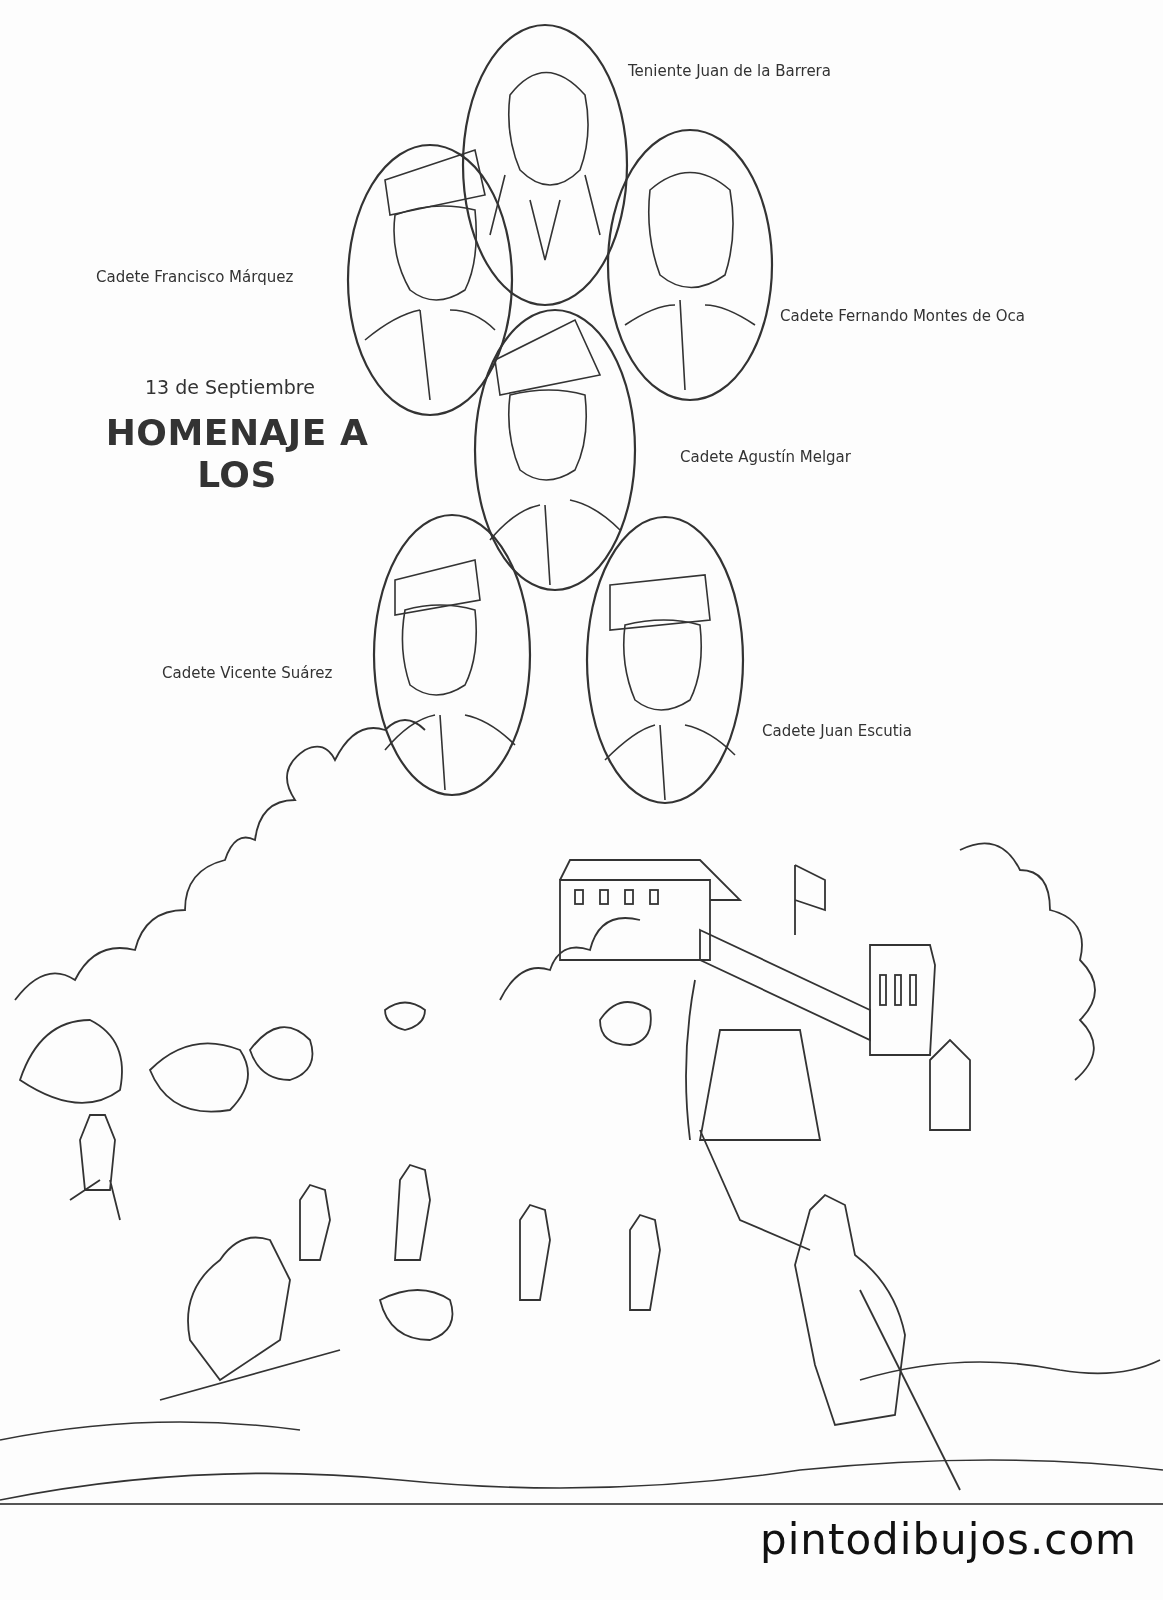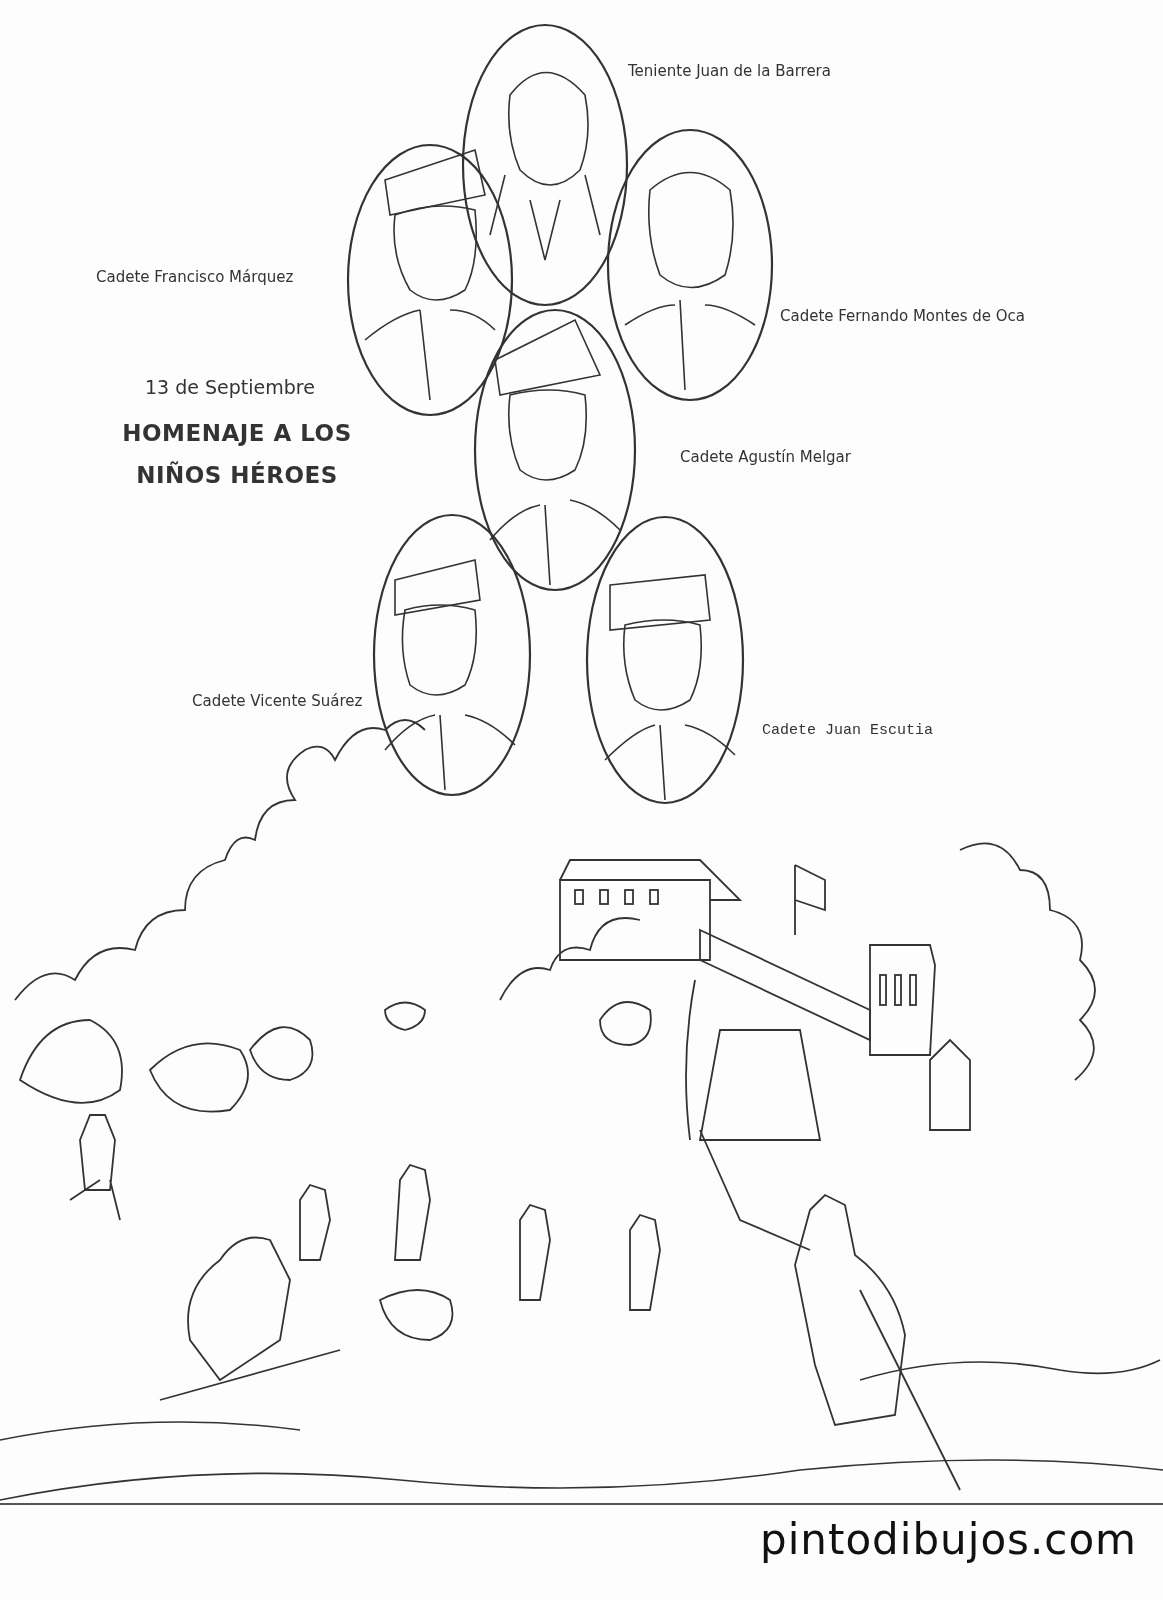--- a/index.html
+++ b/index.html
@@ -4,21 +4,21 @@
 <style>
   html, body { margin: 0; padding: 0; }
   body {
     width: 1163px; height: 1600px; background: #fdfdfd; position: relative; overflow: hidden;
     font-family: "DejaVu Sans", sans-serif; color: #2a2a2a;
   }
   .page { position: absolute; left: 0; top: 0; width: 1163px; height: 1396px; }
   .art { position: absolute; left: 0; top: 0; width: 1163px; height: 1600px; }
   .label { position: absolute; font-size: 15px; color: #333; white-space: nowrap; }
   .date { position: absolute; left: 145px; top: 376px; font-size: 19px; color: #333; }
-  .title { position: absolute; left: 78px; top: 412px; font-size: 23px; font-weight: bold; color: #333;
+  .title { position: absolute; left: 78px; top: 412px; font-size: 36px; font-weight: bold; color: #333;
     line-height: 42px; text-align: center; width: 318px; letter-spacing: 0.5px; }
   .footer-line { position: absolute; left: 0; top: 1503px; width: 1163px; height: 2px; background: #555; }
   .footer { position: absolute; left: 760px; top: 1515px; font-size: 42px; color: #111; letter-spacing: 1px; }
 </style>
 </head>
 <body>
 
 <div class="page">
 
   <svg class="art" viewBox="0 0 1163 1600" fill="none" stroke="#333" stroke-width="2.2">
@@ -112,24 +112,23 @@
       <path d="M0 1500 q200 -40 400 -20 q200 20 400 -10 q200 -20 363 0"></path>
       <path d="M0 1440 q150 -30 300 -10"></path>
       <path d="M860 1380 q100 -30 200 -10 q60 10 100 -10"></path>
     </g>
   </svg>
 
   <div class="label" style="left:628px; top:62px;">Teniente Juan de la Barrera</div>
   <div class="label" style="left:96px; top:268px;">Cadete Francisco Márquez</div>
   <div class="label" style="left:780px; top:307px;text-align:center;">Cadete Fernando Montes de Oca</div>
   <div class="label" style="left:644px; top:448px;margin-left:36px;">Cadete Agustín Melgar</div>
-  <div class="label" style="left:162px; top:692px;margin-left:30px;">Cadete Vicente Suárez</div>
-  <div class="label" style="left:762px; top:722px;font-family:Liberation Mono, monospace;">Cadete Juan Escutia</div>
+  <div class="label" style="left:162px; top:664px;">Cadete Vicente Suárez</div>
+  <div class="label" style="left:762px; top:722px;">Cadete Juan Escutia</div>
 
   <div class="date">13 de Septiembre</div>
   <div class="title">
     <div>HOMENAJE A LOS</div>
-    <div>NIÑOS HÉROES</div>
   </div>
 
   <div class="footer-line"></div>
   <div class="footer">pintodibujos.com</div>
 </div>
 
 </body></html>

